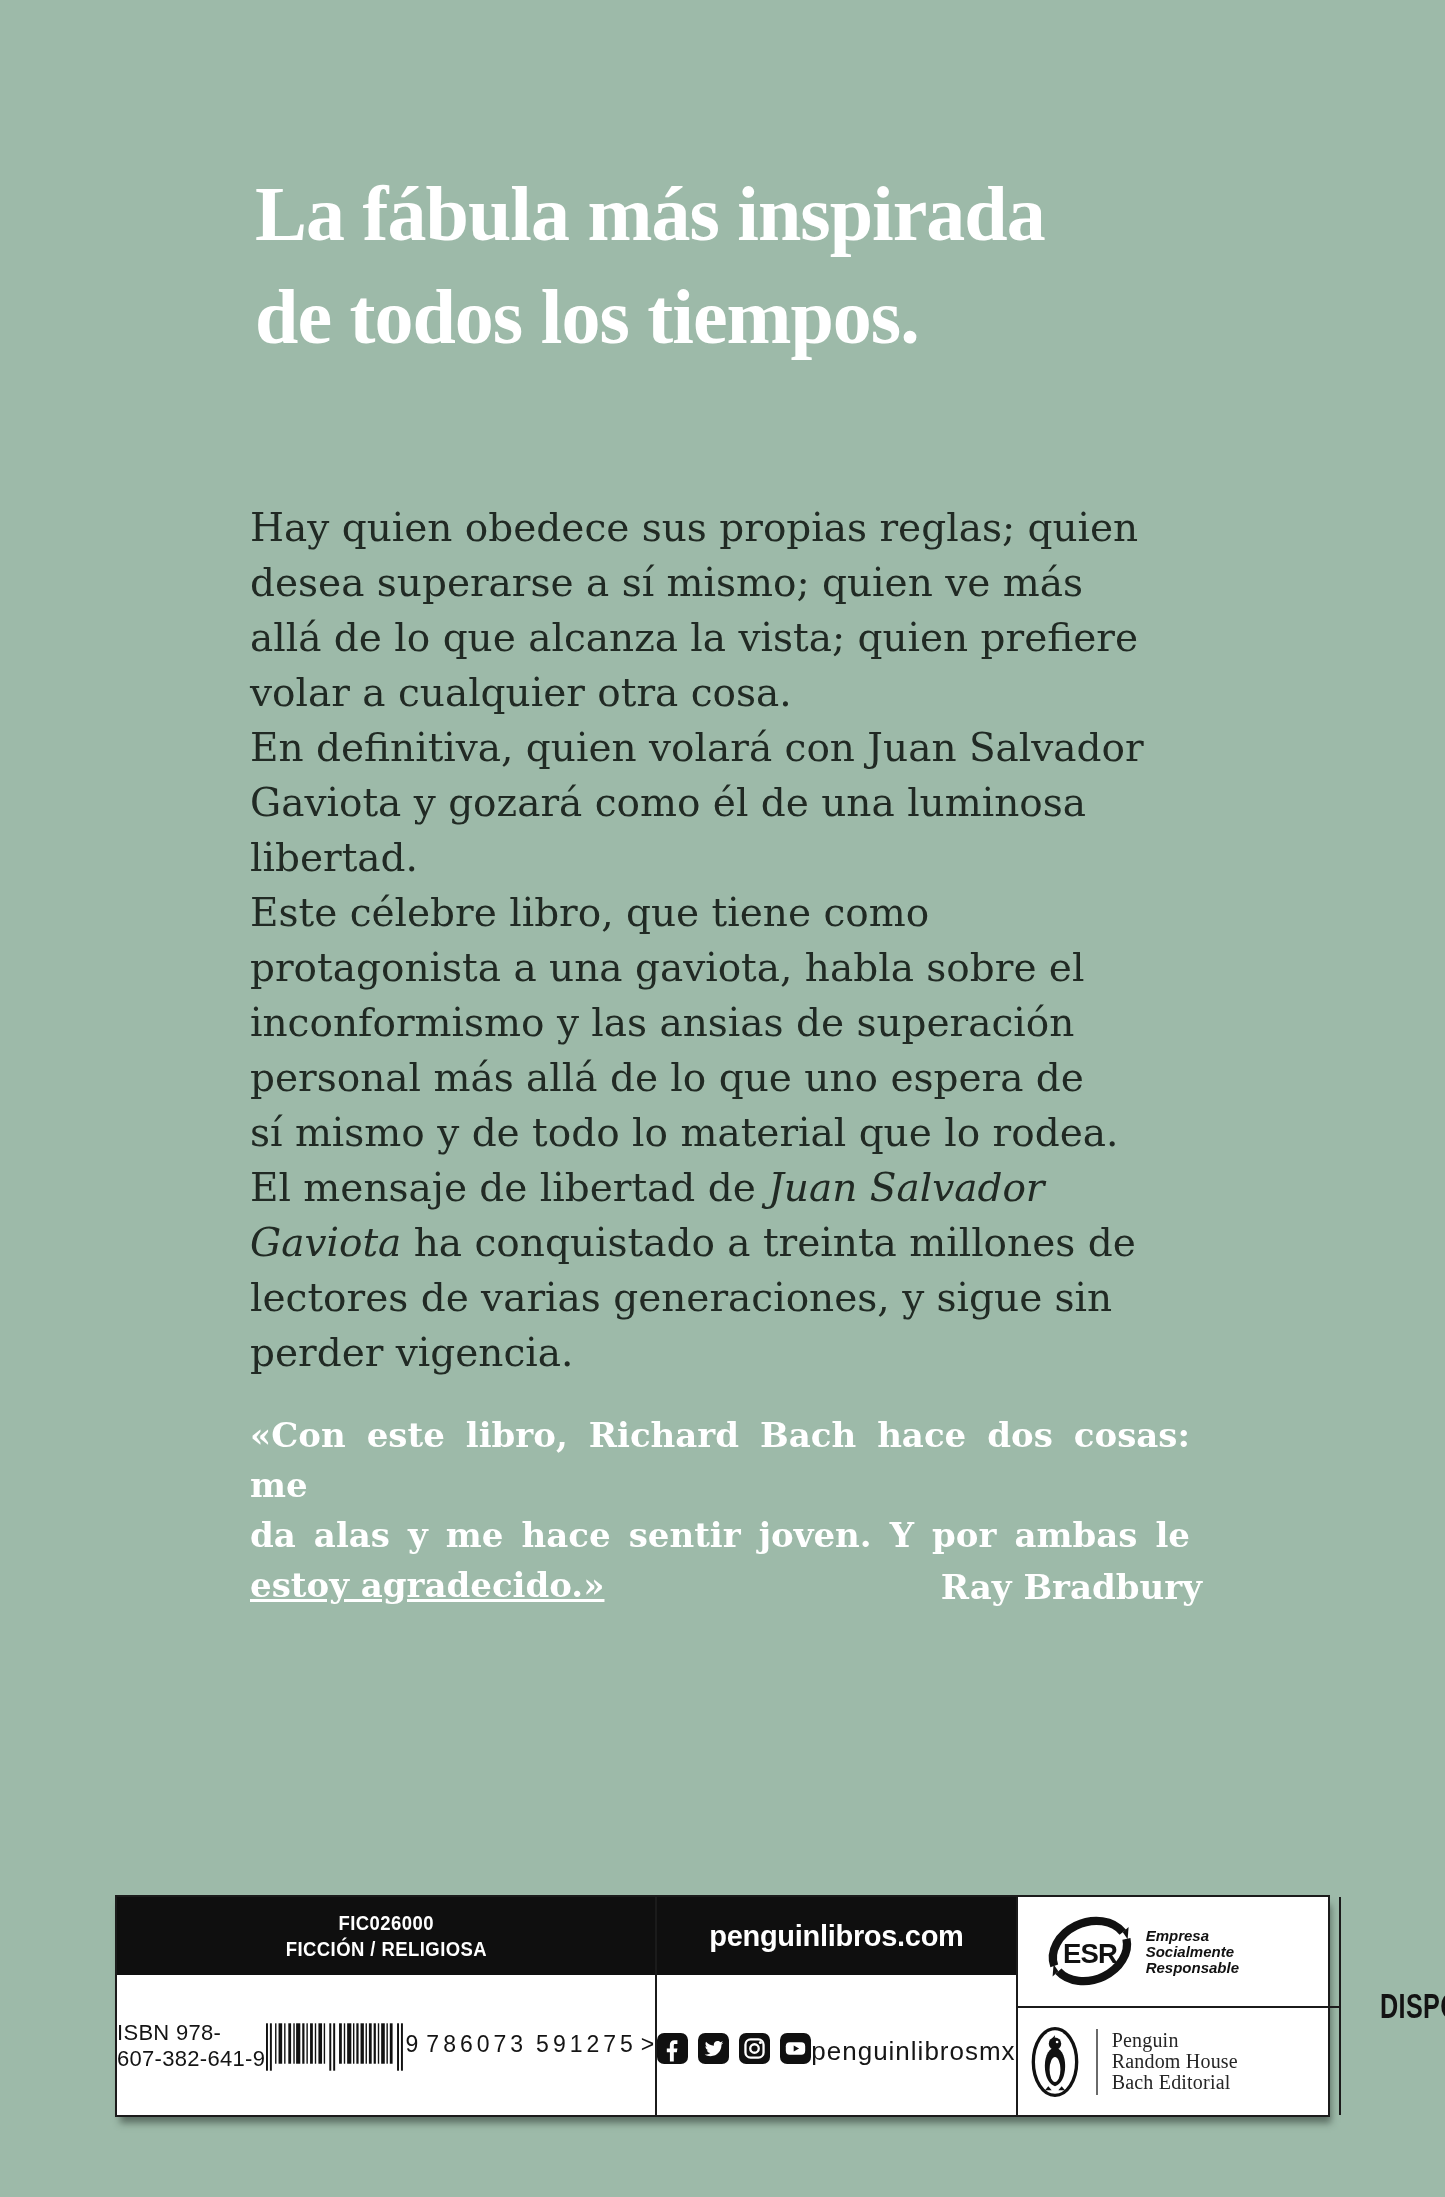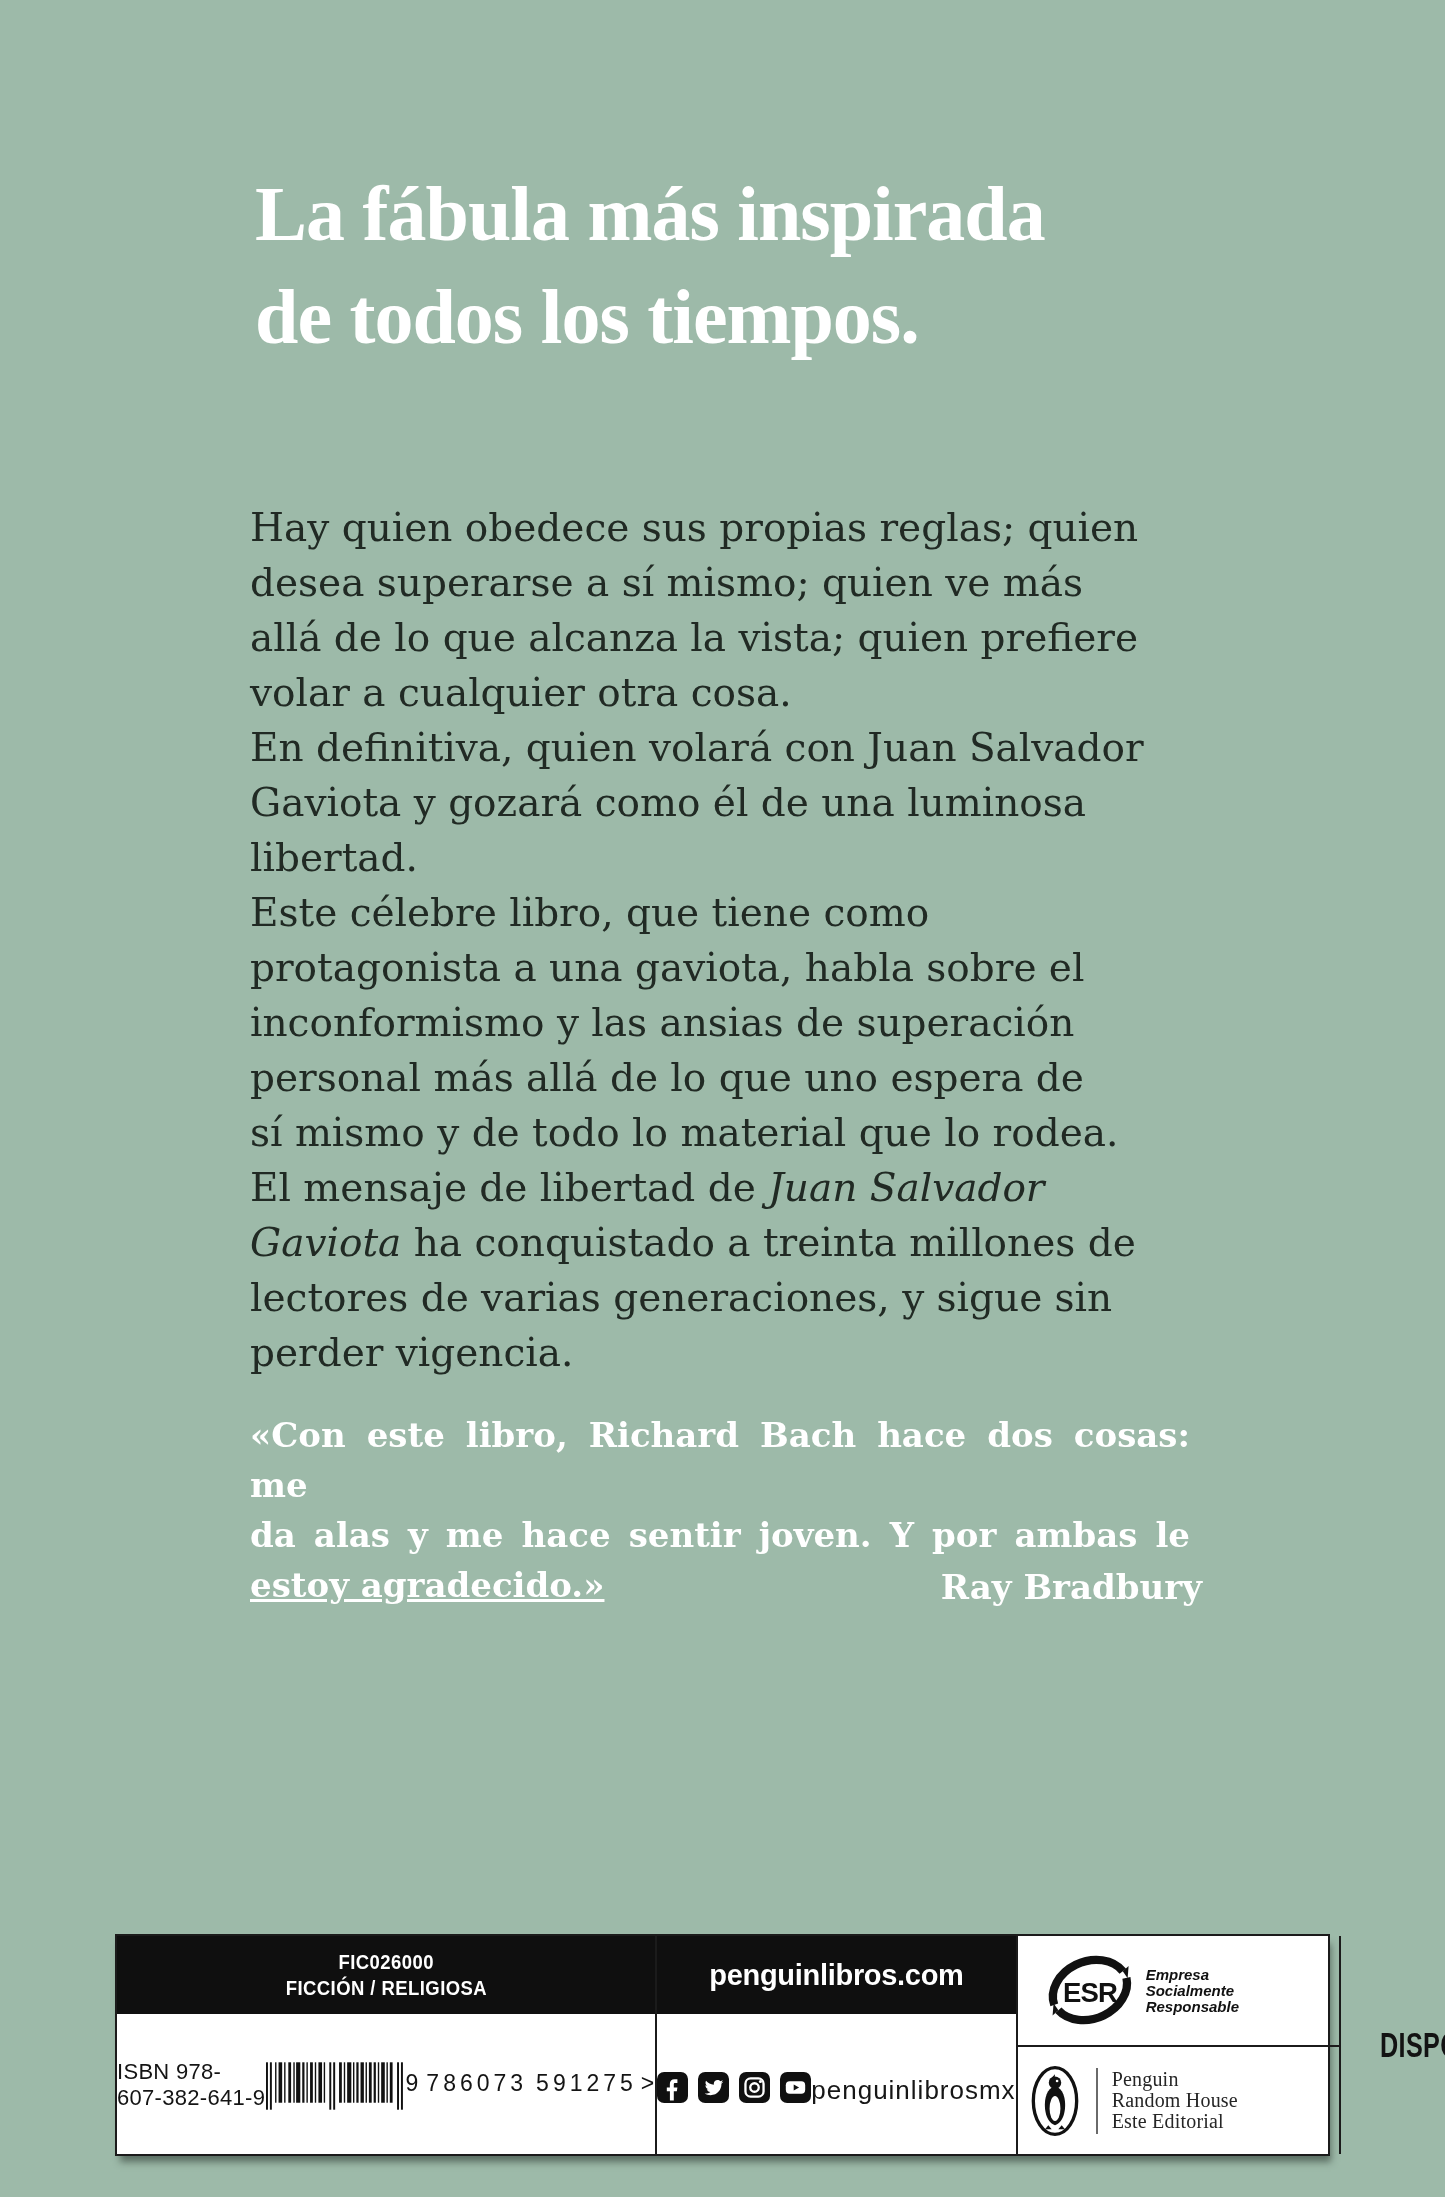--- a/index.html
+++ b/index.html
@@ -22,21 +22,21 @@
 
   
   .quote{position:absolute;left:250px;top:1410px;width:940px;color:var(--white);
     font-weight:bold;font-size:34px;line-height:50px;}
   .quote .line{text-align:justify;text-align-last:justify;}
   .quote .line:last-child{text-align-last:left;text-decoration:underline;}
   .attribution{position:absolute;left:262px;top:1562px;width:940px;color:var(--white);
     font-weight:bold;font-size:34px;line-height:50px;text-align:right;}
 
   
-  .footer-bar{position:absolute;left:115px;top:1934px;width:1215px;height:222px;
+  .footer-bar{position:absolute;left:115px;top:1895px;width:1215px;height:222px;
     display:flex;background:var(--white);border:2px solid var(--border);
     box-shadow:3px 8px 7px -2px rgba(25,35,29,.5);
     font-family:"Liberation Sans", sans-serif;color:#141414;}
   .cell{height:100%;border-right:2px solid var(--border);display:flex;flex-direction:column;}
   .cell:last-child{border-right:none;flex:1;}
   .cell-1{flex:0 0 317px;}
   .cell-2{flex:0 0 281px;}
   .cell-3{flex:0 0 323px;}
   .cell-head{height:78px;background:var(--black);color:var(--white);
     display:flex;flex-direction:column;align-items:center;justify-content:center;}
@@ -214,21 +214,21 @@
           <path d="M30 13 l-7 7 6 2 z" fill="#111"></path>
           <path d="M30 27 C 20 30 17 42 18 54 C 19 64 23 72 30 74 C 37 72 41 64 42 54 C 43 42 40 30 30 27 z" fill="#111"></path>
           <ellipse cx="30" cy="54" rx="6.5" ry="15" fill="#ffffff"></ellipse>
           <circle cx="32.5" cy="21" r="1.6" fill="#ffffff"></circle>
           <path d="M22 74 l-4 5 8 0 z M38 74 l4 5 -8 0 z" fill="#111"></path>
         </svg>
         <div class="prh-divider"></div>
         <div class="prh-text">
           <div>Penguin</div>
           <div>Random House</div>
-          <div>Este Editorial</div>
+          <div>Bach Editorial</div>
         </div>
       </div>
     </div>
 
     <div class="cell cell-4">
       <div class="cell-body">
         <span class="avail">DISPONIBLE EN</span>
         <span class="avail">EBOOK Y AUDIOLIBRO</span>
       </div>
     </div>

